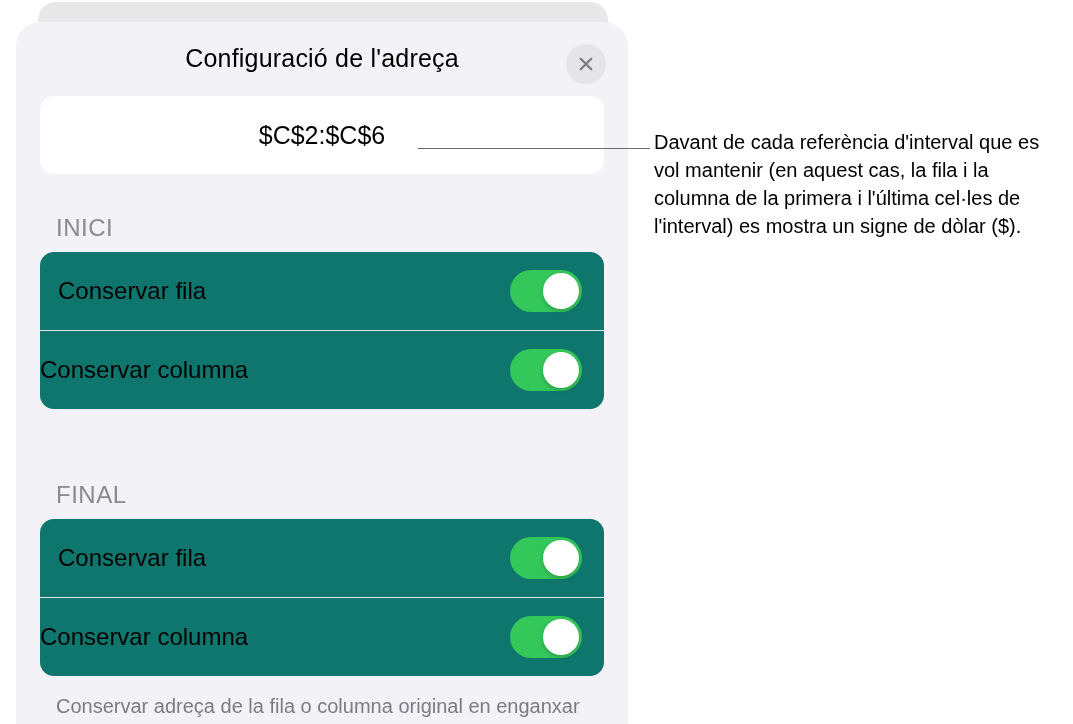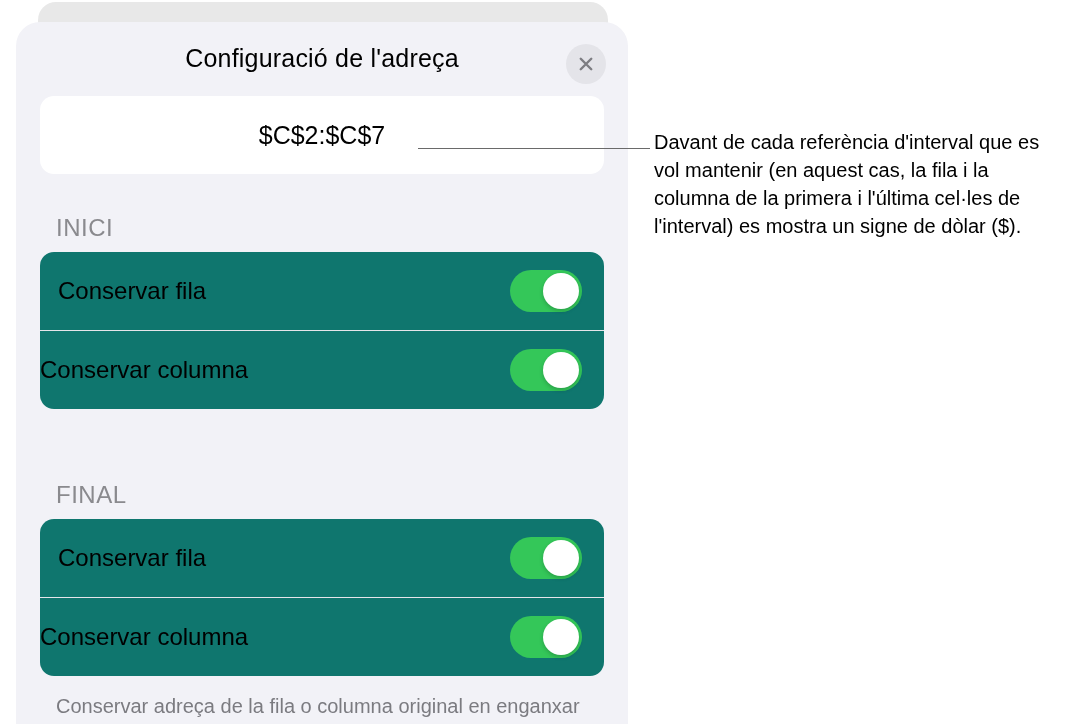--- a/index.html
+++ b/index.html
@@ -166,21 +166,21 @@
   <div class="header">
     <div class="header-title">Configuració de l'adreça</div>
     <div class="close-btn">
       <svg viewBox="0 0 24 24">
         <path d="M5 5 L19 19 M19 5 L5 19" stroke="#7d7d82" stroke-width="3.2" stroke-linecap="round" fill="none"></path>
       </svg>
     </div>
   </div>
 
   <div class="address-box">
-    <span class="address-text">$C$2:$C$7</span>
+    <span class="address-text">$C$2:$C$6</span>
   </div>
 
   <div class="section-label">INICI</div>
   <div class="group">
     <div class="row">
       <span class="row-label">Conservar fila</span>
       <div class="toggle">
         <div class="toggle-knob"></div>
       </div>
     </div>

